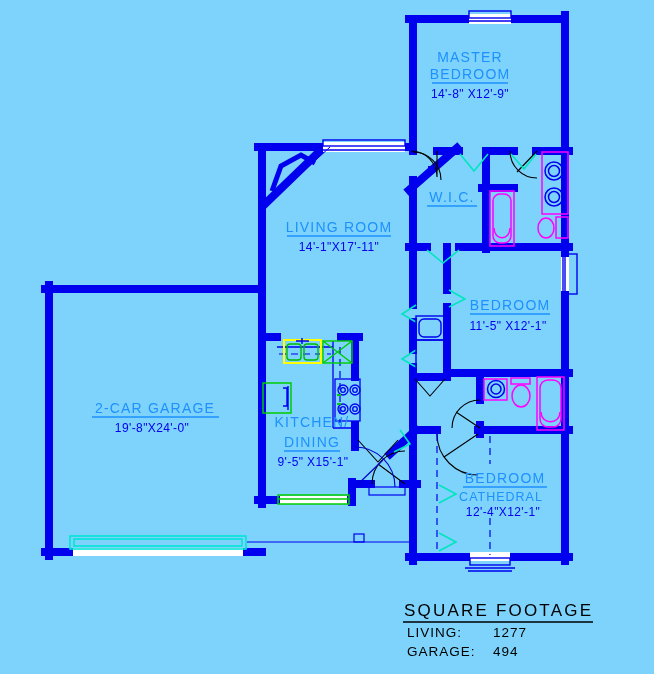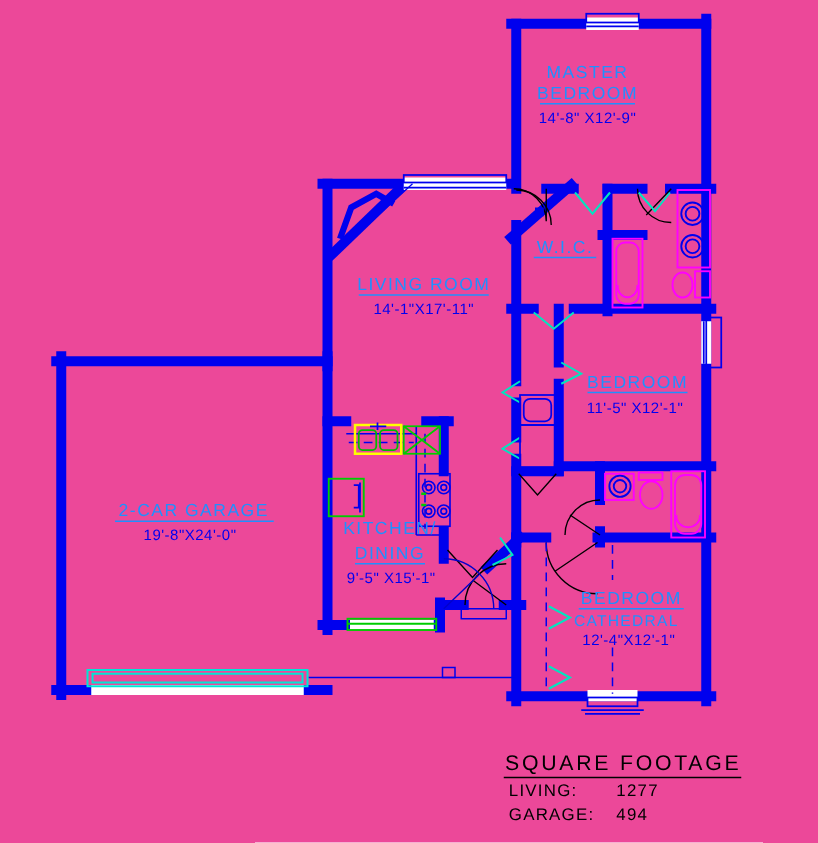--- a/index.html
+++ b/index.html
@@ -1,16 +1,16 @@
 <!DOCTYPE html>
 <html><head>
 <meta charset="utf-8">
 <style>
   html,body{margin:0;padding:0;background:#ffffff;}
-  .stage{width:654px;height:674px;position:relative;background:#ec4899;overflow:hidden;}
+  .stage{width:654px;height:674px;position:relative;background:#7dd3fc;overflow:hidden;}
   svg{display:block;font-family:"Liberation Sans", sans-serif;}
   text{font-family:"Liberation Sans", sans-serif;}
   .room-name{fill:#1E90FF;font-size:14px;letter-spacing:1.2px;}
   .room-name-sm{fill:#1E90FF;font-size:12.5px;letter-spacing:1px;}
   .room-dims{fill:#0000F0;font-size:12px;letter-spacing:0.4px;}
   .sf-title{fill:#000000;font-size:17px;letter-spacing:2.2px;}
   .sf-row{fill:#000000;font-size:13.5px;letter-spacing:1px;}
 </style>
 </head>
 <body>

